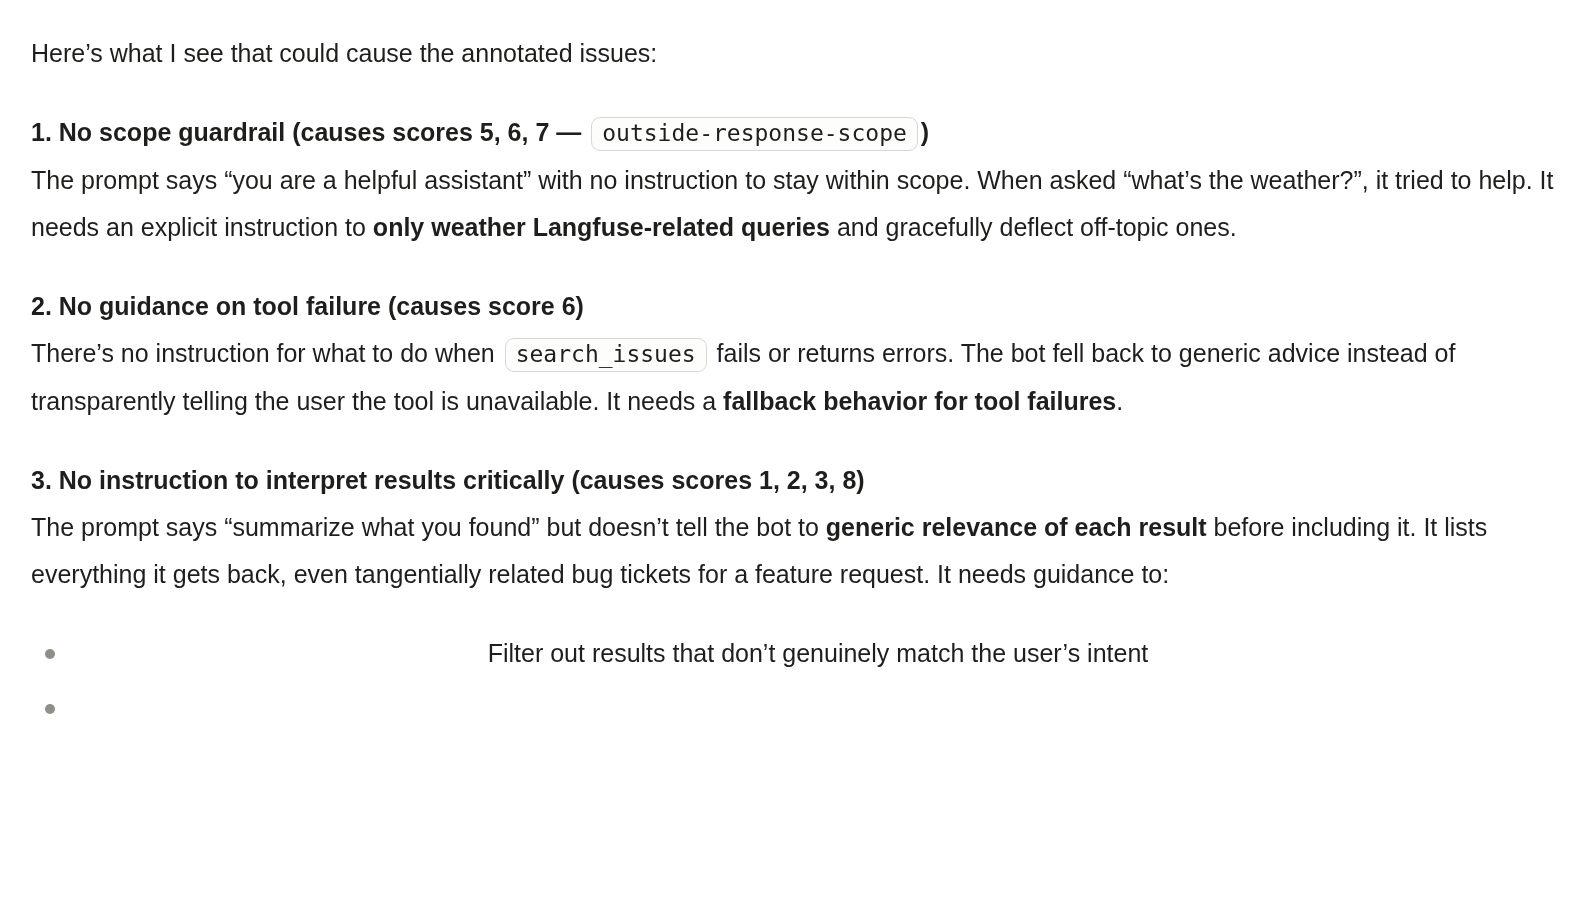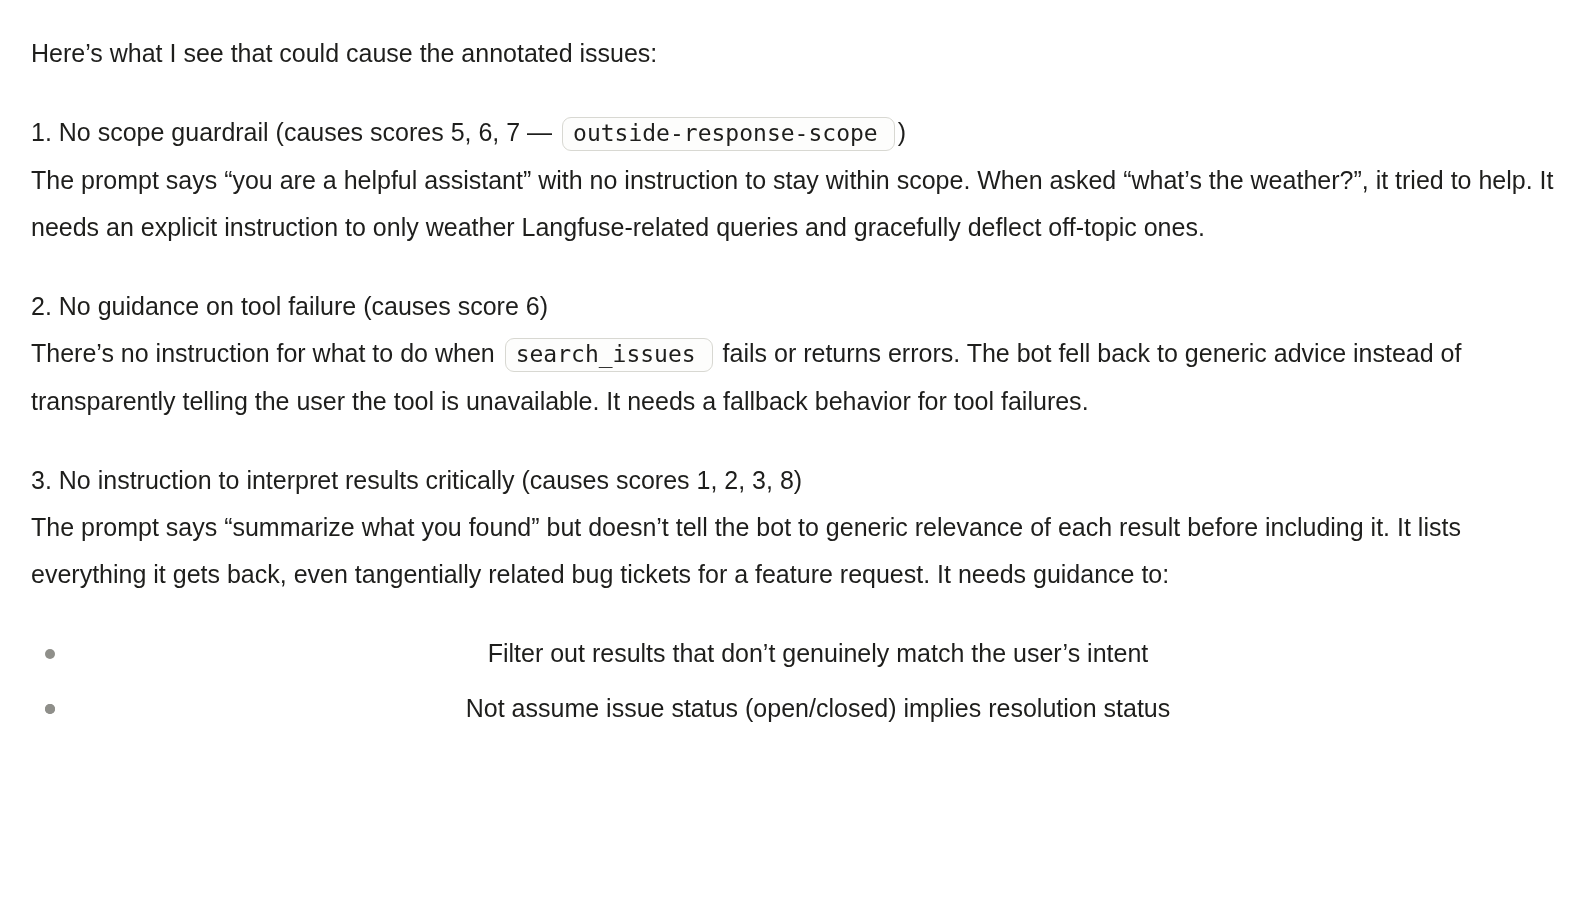--- a/index.html
+++ b/index.html
@@ -21,28 +21,28 @@
   }
   .doc {
     padding: 30px 31px 0 31px;
     font-size: 25px;
     line-height: 47px;
   }
   .para {
     margin: 0 0 32px 0;
     max-width: 1532px;
   }
-  strong { font-weight: 400; }
+  strong { font-weight: 700; }
   .pill {
     font-family: "DejaVu Sans Mono", "Liberation Mono", monospace;
     font-size: 23px;
     background: var(--code-bg);
     border: 1.5px solid var(--code-border);
     border-radius: 9px;
-    padding: 2px 16px 4px 10px;
+    padding: 2px 10px 4px 10px;
     margin: 0 3px;
     white-space: nowrap;
   }
   .list {
     list-style: none;
     margin: 0;
     padding: 0;
     max-width: 1532px;
     text-align: center;
   }
@@ -79,16 +79,15 @@
   </p>
 
   <p class="para">
     <strong>3. No instruction to interpret results critically (causes scores 1, 2, 3, 8)</strong><br>
     <span>The prompt says “summarize what you found” but doesn’t tell the bot to </span><strong>generic relevance of each result</strong><span> before including it. It lists everything it gets back, even tangentially related bug tickets for a feature request. It needs guidance to:</span>
   </p>
 
   <ul class="list">
     <li class="item"><span class="dot"></span><span>Filter out results that don’t genuinely match the user’s intent</span></li>
     <li class="item"><span class="dot"></span></li>
-    <li class="item"><span class="dot"></span><span>Not assume issue status (open/closed) implies resolution status</span></li>
   </ul>
 
 </main>
 
 </body></html>

